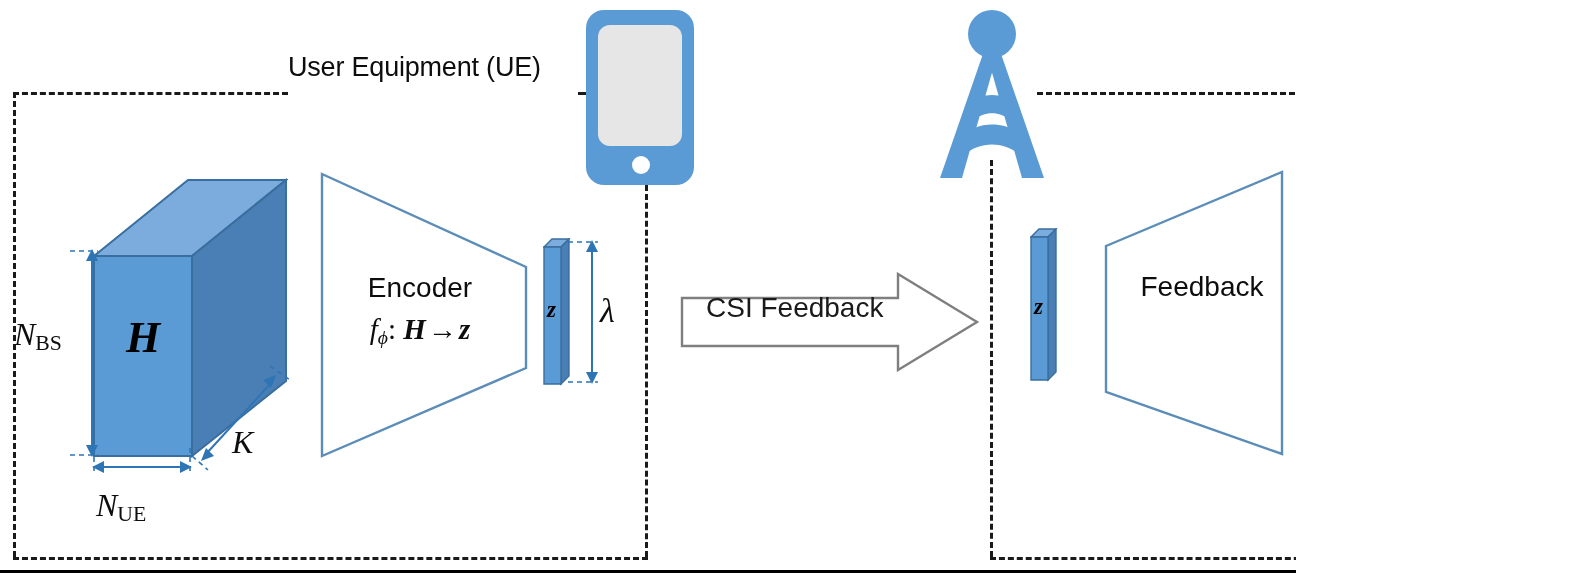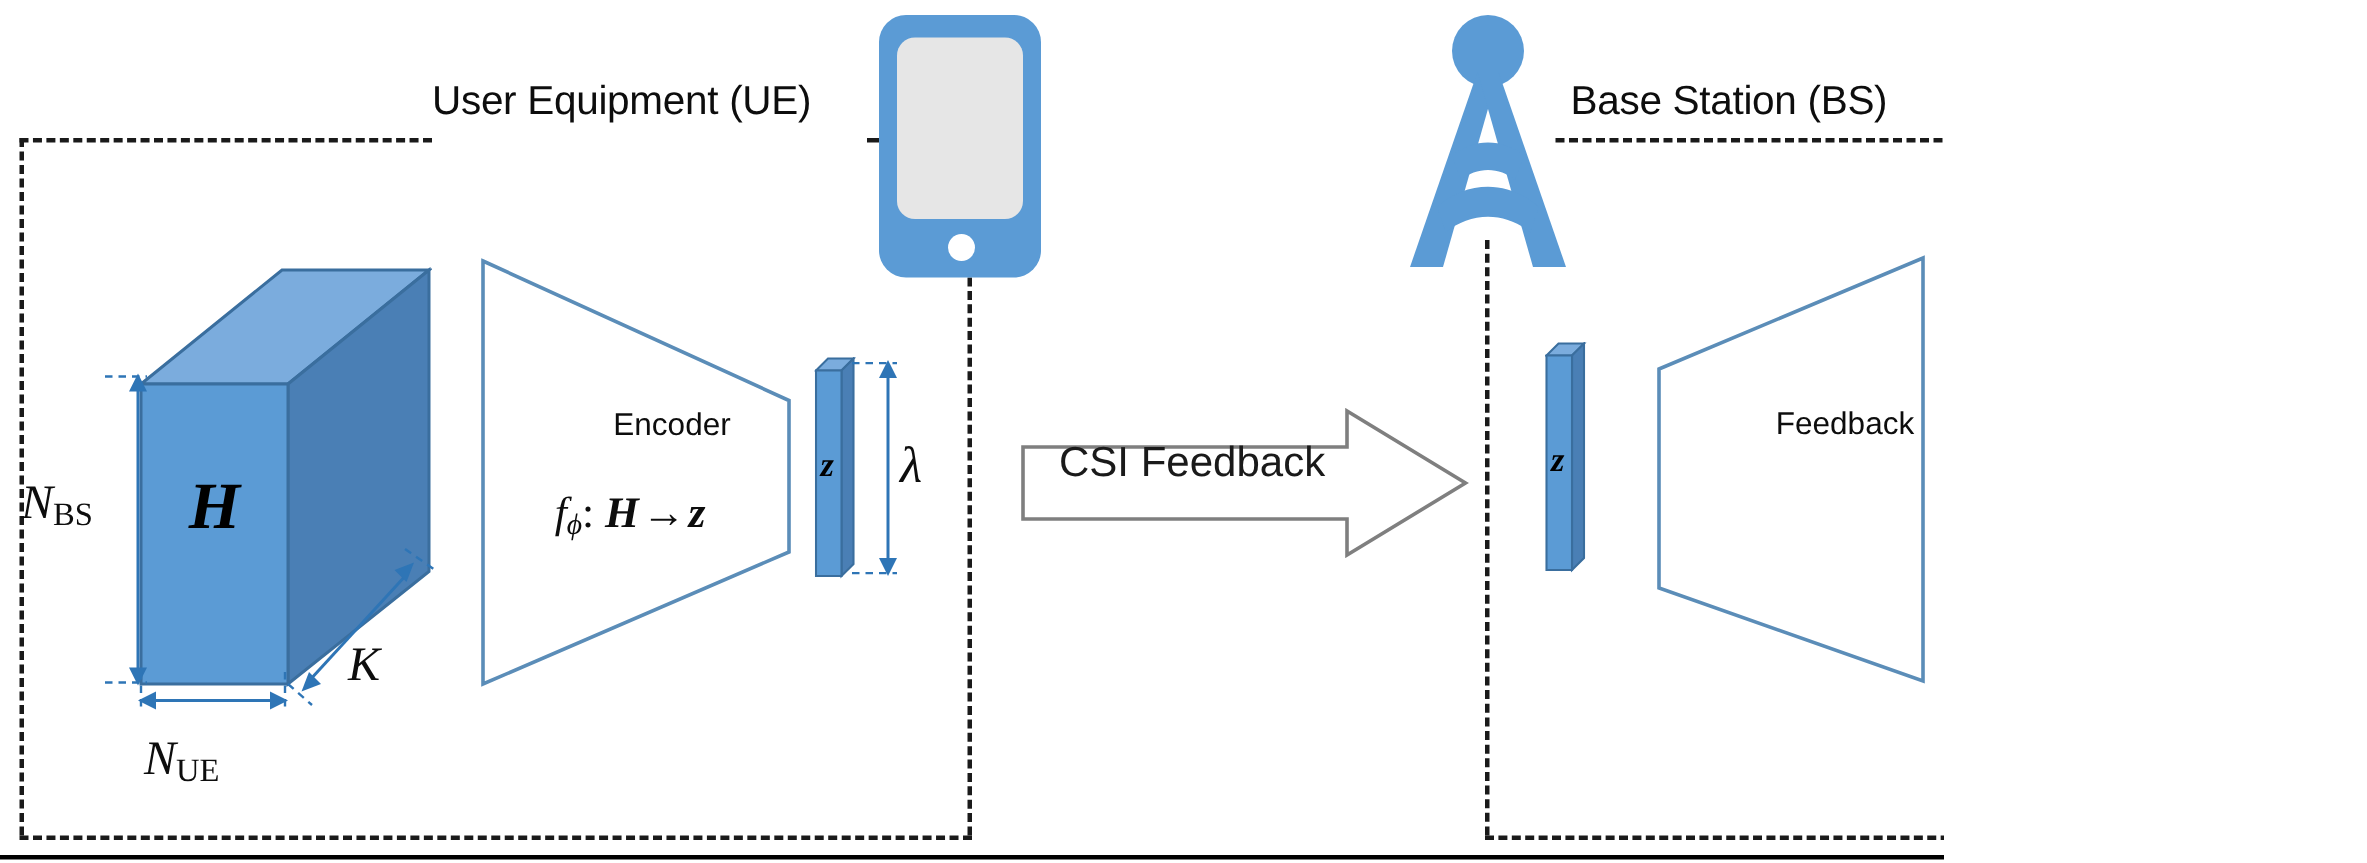--- a/index.html
+++ b/index.html
@@ -80,26 +80,25 @@
     font-style: normal;
     vertical-align: -0.22em;
     letter-spacing: 0px;
   }
 
   
   .trap { position: absolute; }
   .trap svg { display: block; }
   .trap-title {
     position: absolute;
-    font-size: 21px;
+    font-size: 28px;
     color: #0d0d0d;
     white-space: nowrap;
     text-align: center;
     font-family: "Liberation Sans", sans-serif;
-    margin-left: 28px;
   }
   .trap-formula {
     position: absolute;
     font-size: 29px;
     color: #0d0d0d;
     white-space: nowrap;
     text-align: center;
     font-family: "Liberation Serif", serif;
   }
   .trap-formula .fn { font-style: italic; }
@@ -156,21 +155,20 @@
   <div class="region-edge edge-v" style="left:645px; top:185px; height:372px;"></div>
   <div class="region-edge edge-h" style="left:13px; top:557px; width:635px;"></div>
 
   <div class="region-title" style="left:288px; top:52px;">User Equipment (UE)</div>
 
   <div class="region-edge edge-h" style="left:1037px; top:92px; width:501px;"></div>
   <div class="region-edge edge-v" style="left:990px; top:160px; height:397px;"></div>
   <div class="region-edge edge-v" style="left:1538px; top:92px; height:465px;"></div>
   <div class="region-edge edge-h" style="left:990px; top:557px; width:551px;"></div>
 
-  <div class="region-title" style="left:1047px; top:52px;">Base Station (BS)</div>
 
   <div>
     <div class="phone-body" style="left:586px; top:10px; width:108px; height:175px;"></div>
     <div class="phone-screen" style="left:598px; top:25px; width:84px; height:121px;"></div>
     <div class="phone-home" style="left:632px; top:156px; width:18px; height:18px;"></div>
   </div>
 
   <div class="abs" style="left:928px; top:8px; width:128px; height:178px;">
     <svg width="128" height="178" viewBox="0 0 128 178">
       <circle cx="64" cy="26" r="24" fill="#5b9bd5"></circle>
@@ -229,21 +227,21 @@
     </svg>
   </div>
   <div class="dim-label" style="left:232px; top:424px; font-size:32px;">K</div>
 
   <div class="trap" style="left:320px; top:172px;">
     <svg width="210" height="286" viewBox="0 0 210 286">
       <path d="M2 2 L206 95 L206 196 L2 284 Z" fill="#ffffff" stroke="#5b8db8" stroke-width="2.4"></path>
     </svg>
   </div>
   <div class="trap-title" style="left:320px; top:272px; width:200px;">Encoder</div>
-  <div class="trap-formula" style="left:318px; top:326px; width:204px;">
+  <div class="trap-formula" style="left:318px; top:313px; width:204px;">
     <span class="fn"><span>f</span><sub>ϕ</sub></span><span>:</span>
     <span class="vec">H</span><span class="arrow">→</span><span class="vec">z</span>
   </div>
 
   <div class="zbar" style="left:543px; top:238px;">
     <svg width="28" height="150" viewBox="0 0 28 150">
       <path d="M1 9 L9 1 L26 1 L18 9 Z" fill="#7bacdd" stroke="#3a6e9e" stroke-width="1.4"></path>
       <path d="M18 9 L26 1 L26 138 L18 146 Z" fill="#4a7fb5" stroke="#3a6e9e" stroke-width="1.4"></path>
       <path d="M1 9 L18 9 L18 146 L1 146 Z" fill="#5b9bd5" stroke="#3a6e9e" stroke-width="1.4"></path>
     </svg>

